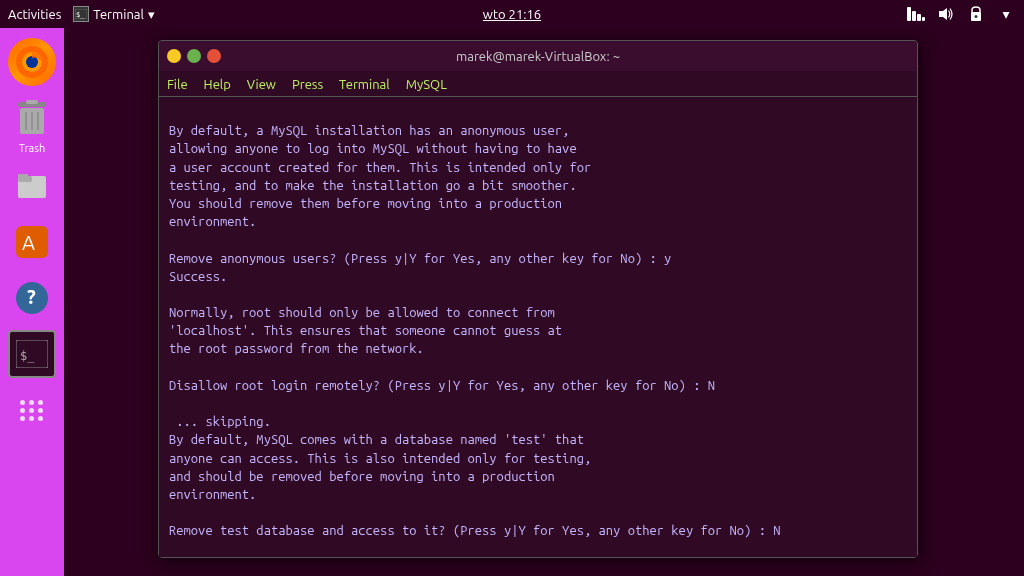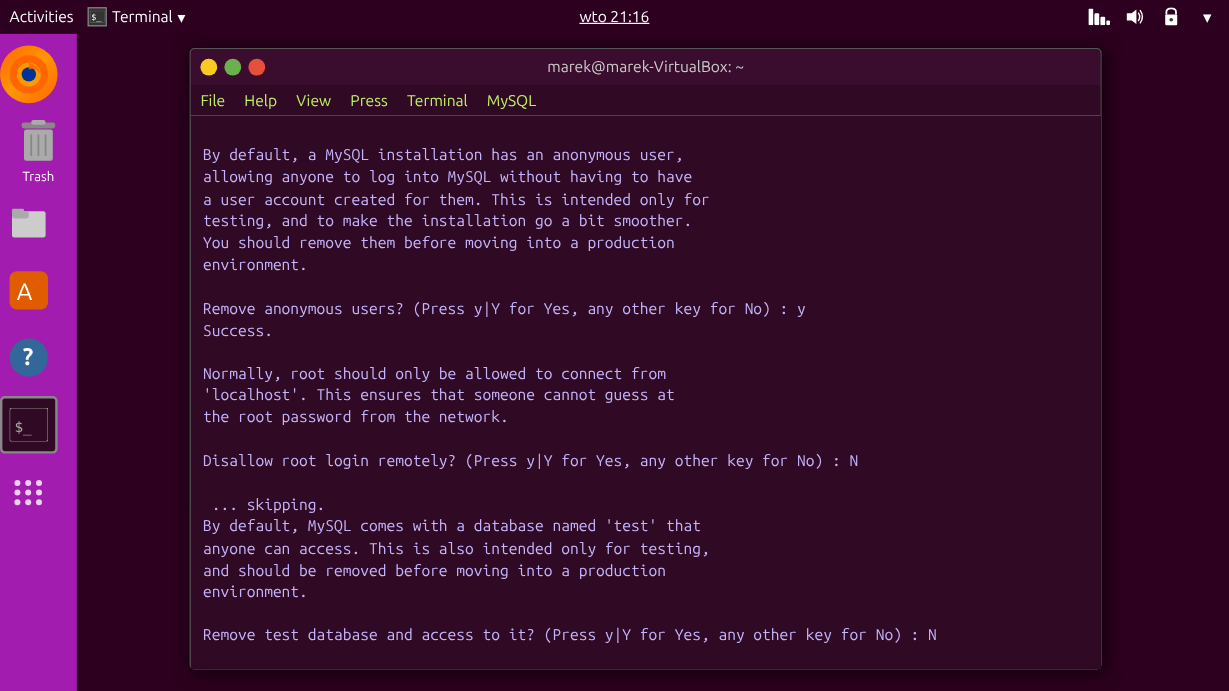--- a/index.html
+++ b/index.html
@@ -56,23 +56,24 @@
       display: flex; align-items: center; justify-content: center;
       color: #fff; font-size: 14px;
     }
 
     
     #dock {
       position: absolute;
       top: 28px; left: 0;
       width: 64px;
       height: calc(576px - 28px);
-      background: #a21caf;
+      background: #d946ef;
       display: flex;
       flex-direction: column;
+      align-items: center;
       padding-top: 10px;
       gap: 8px;
       z-index: 50;
     }
 
     .dock-icon {
       width: 48px; height: 48px;
       border-radius: 8px;
       display: flex; align-items: center; justify-content: center;
       cursor: pointer;

